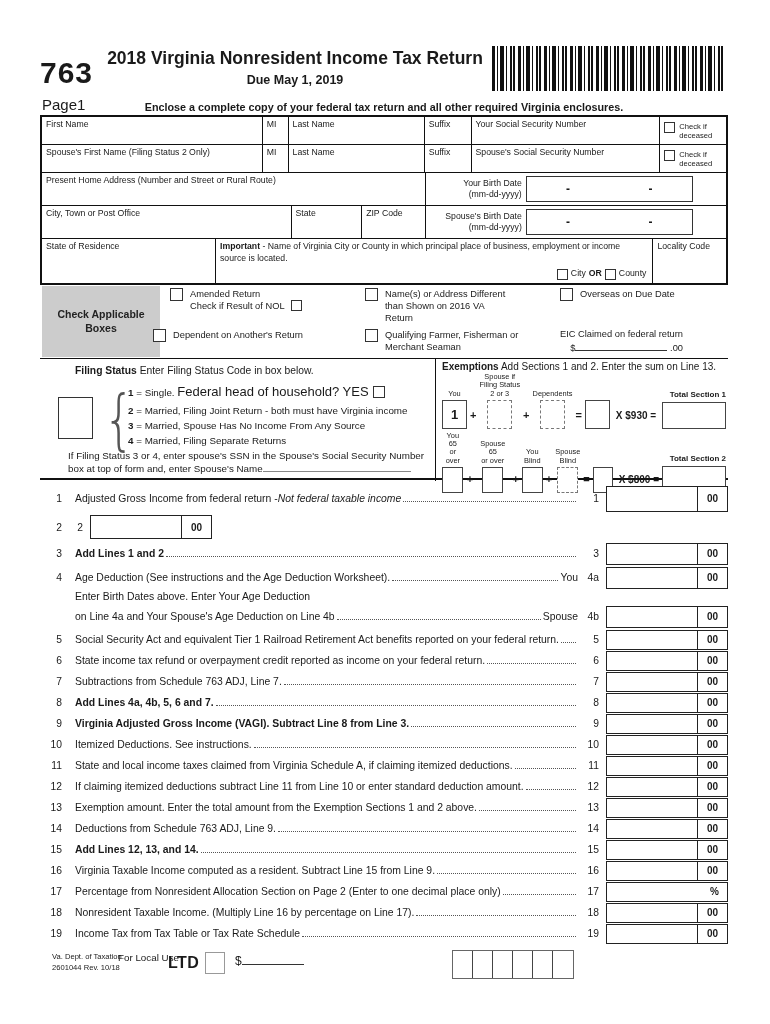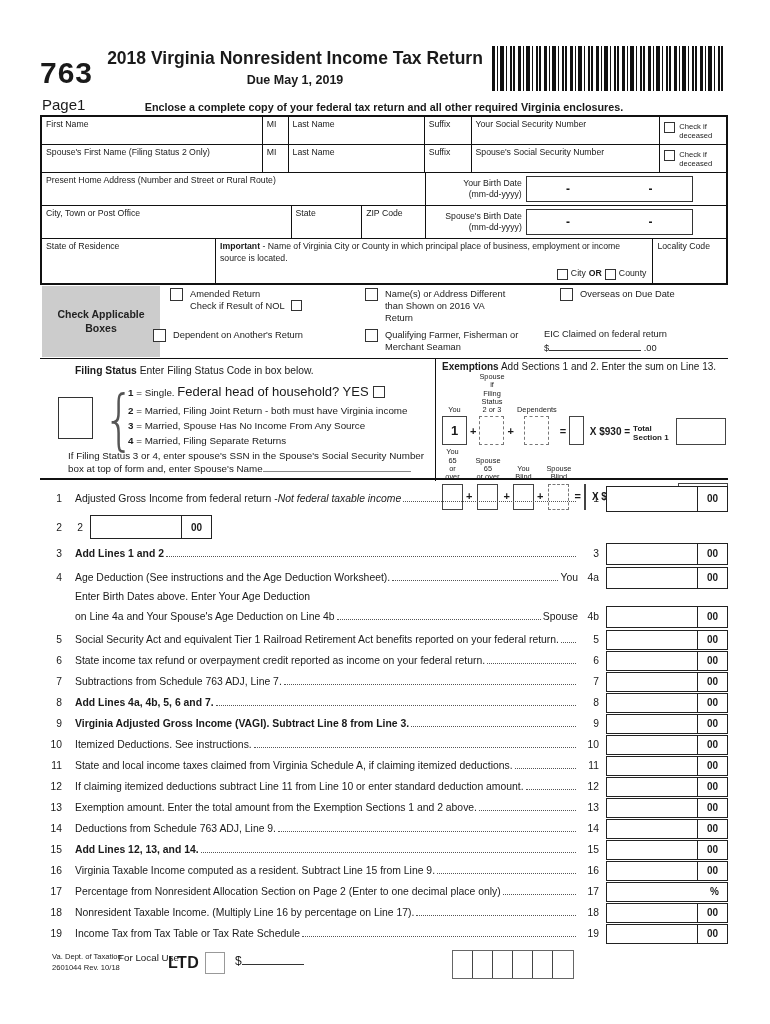--- a/index.html
+++ b/index.html
@@ -62,21 +62,21 @@
   .ex-area { position:absolute; left:402px; top:2px; width:284px; }
   .ex-head { font-size:10px; }
   .ex-row { display:flex; align-items:flex-end; margin-top:1px; }
   .exu { display:flex; flex-direction:column; align-items:center; }
   .exlab { font-size:7.4px; line-height:1.12; text-align:center; white-space:pre-line; margin-bottom:2px; }
   .exbox { width:25px; height:29px; border:1.5px solid #444; background:#fff; display:flex; align-items:center; justify-content:center; font-size:13px; font-weight:bold; }
   .exbox.dash { border-style:dashed; border-color:#777; }
   .exbox.s2 { width:21px; height:26px; }
   .exop { margin:0 3px 8px; font-weight:bold; font-size:11px; }
   .exmult { margin:0 3px 8px 6px; font-weight:bold; font-size:10px; white-space:nowrap; }
-  .extot { margin-left:auto; display:flex; flex-direction:row; align-items:flex-end; }
+  .extot { margin-left:auto; display:flex; flex-direction:column; align-items:flex-end; }
   .extot-label { font-size:8px; font-weight:bold; margin-bottom:3px; }
   .extot-box { width:64px; height:27px; border:1.5px solid #444; background:#fff; }
 
   
   .lines { left:40px; top:484px; width:688px; }
   .line-row { display:flex; align-items:center; }
   .ln-num { width:22px; text-align:right; font-size:10.3px; flex:0 0 auto; }
   .ln-desc { flex:1; display:flex; align-items:baseline; margin-left:13px; overflow:hidden; font-size:10.4px; white-space:nowrap; }
   .ln-desc .it { font-style:italic; }
   .ln-desc .bd { font-weight:bold; }
@@ -200,21 +200,21 @@
   </div>
   <div class="ck-item" style="left:325px; top:43px;">
     <span class="cb"></span>
     <span style="white-space:pre-line">Qualifying Farmer, Fisherman or
 Merchant Seaman</span>
   </div>
   <div class="ck-item" style="left:520px; top:2px;">
     <span class="cb"></span>
     <span>Overseas on Due Date</span>
   </div>
-  <div class="eic" style="left:504px; top:43px;">
+  <div class="eic" style="left:520px; top:43px;text-align:right;">
     <span>EIC Claimed on federal return</span><br>
     <span style="display:inline-block; margin-top:4px;">
       <span>$</span><span class="eic-line"></span>
       <span>.00</span>
     </span>
   </div>
 </div>
 
 <div class="abs fs-section">
   <div class="fs-divider"></div>

